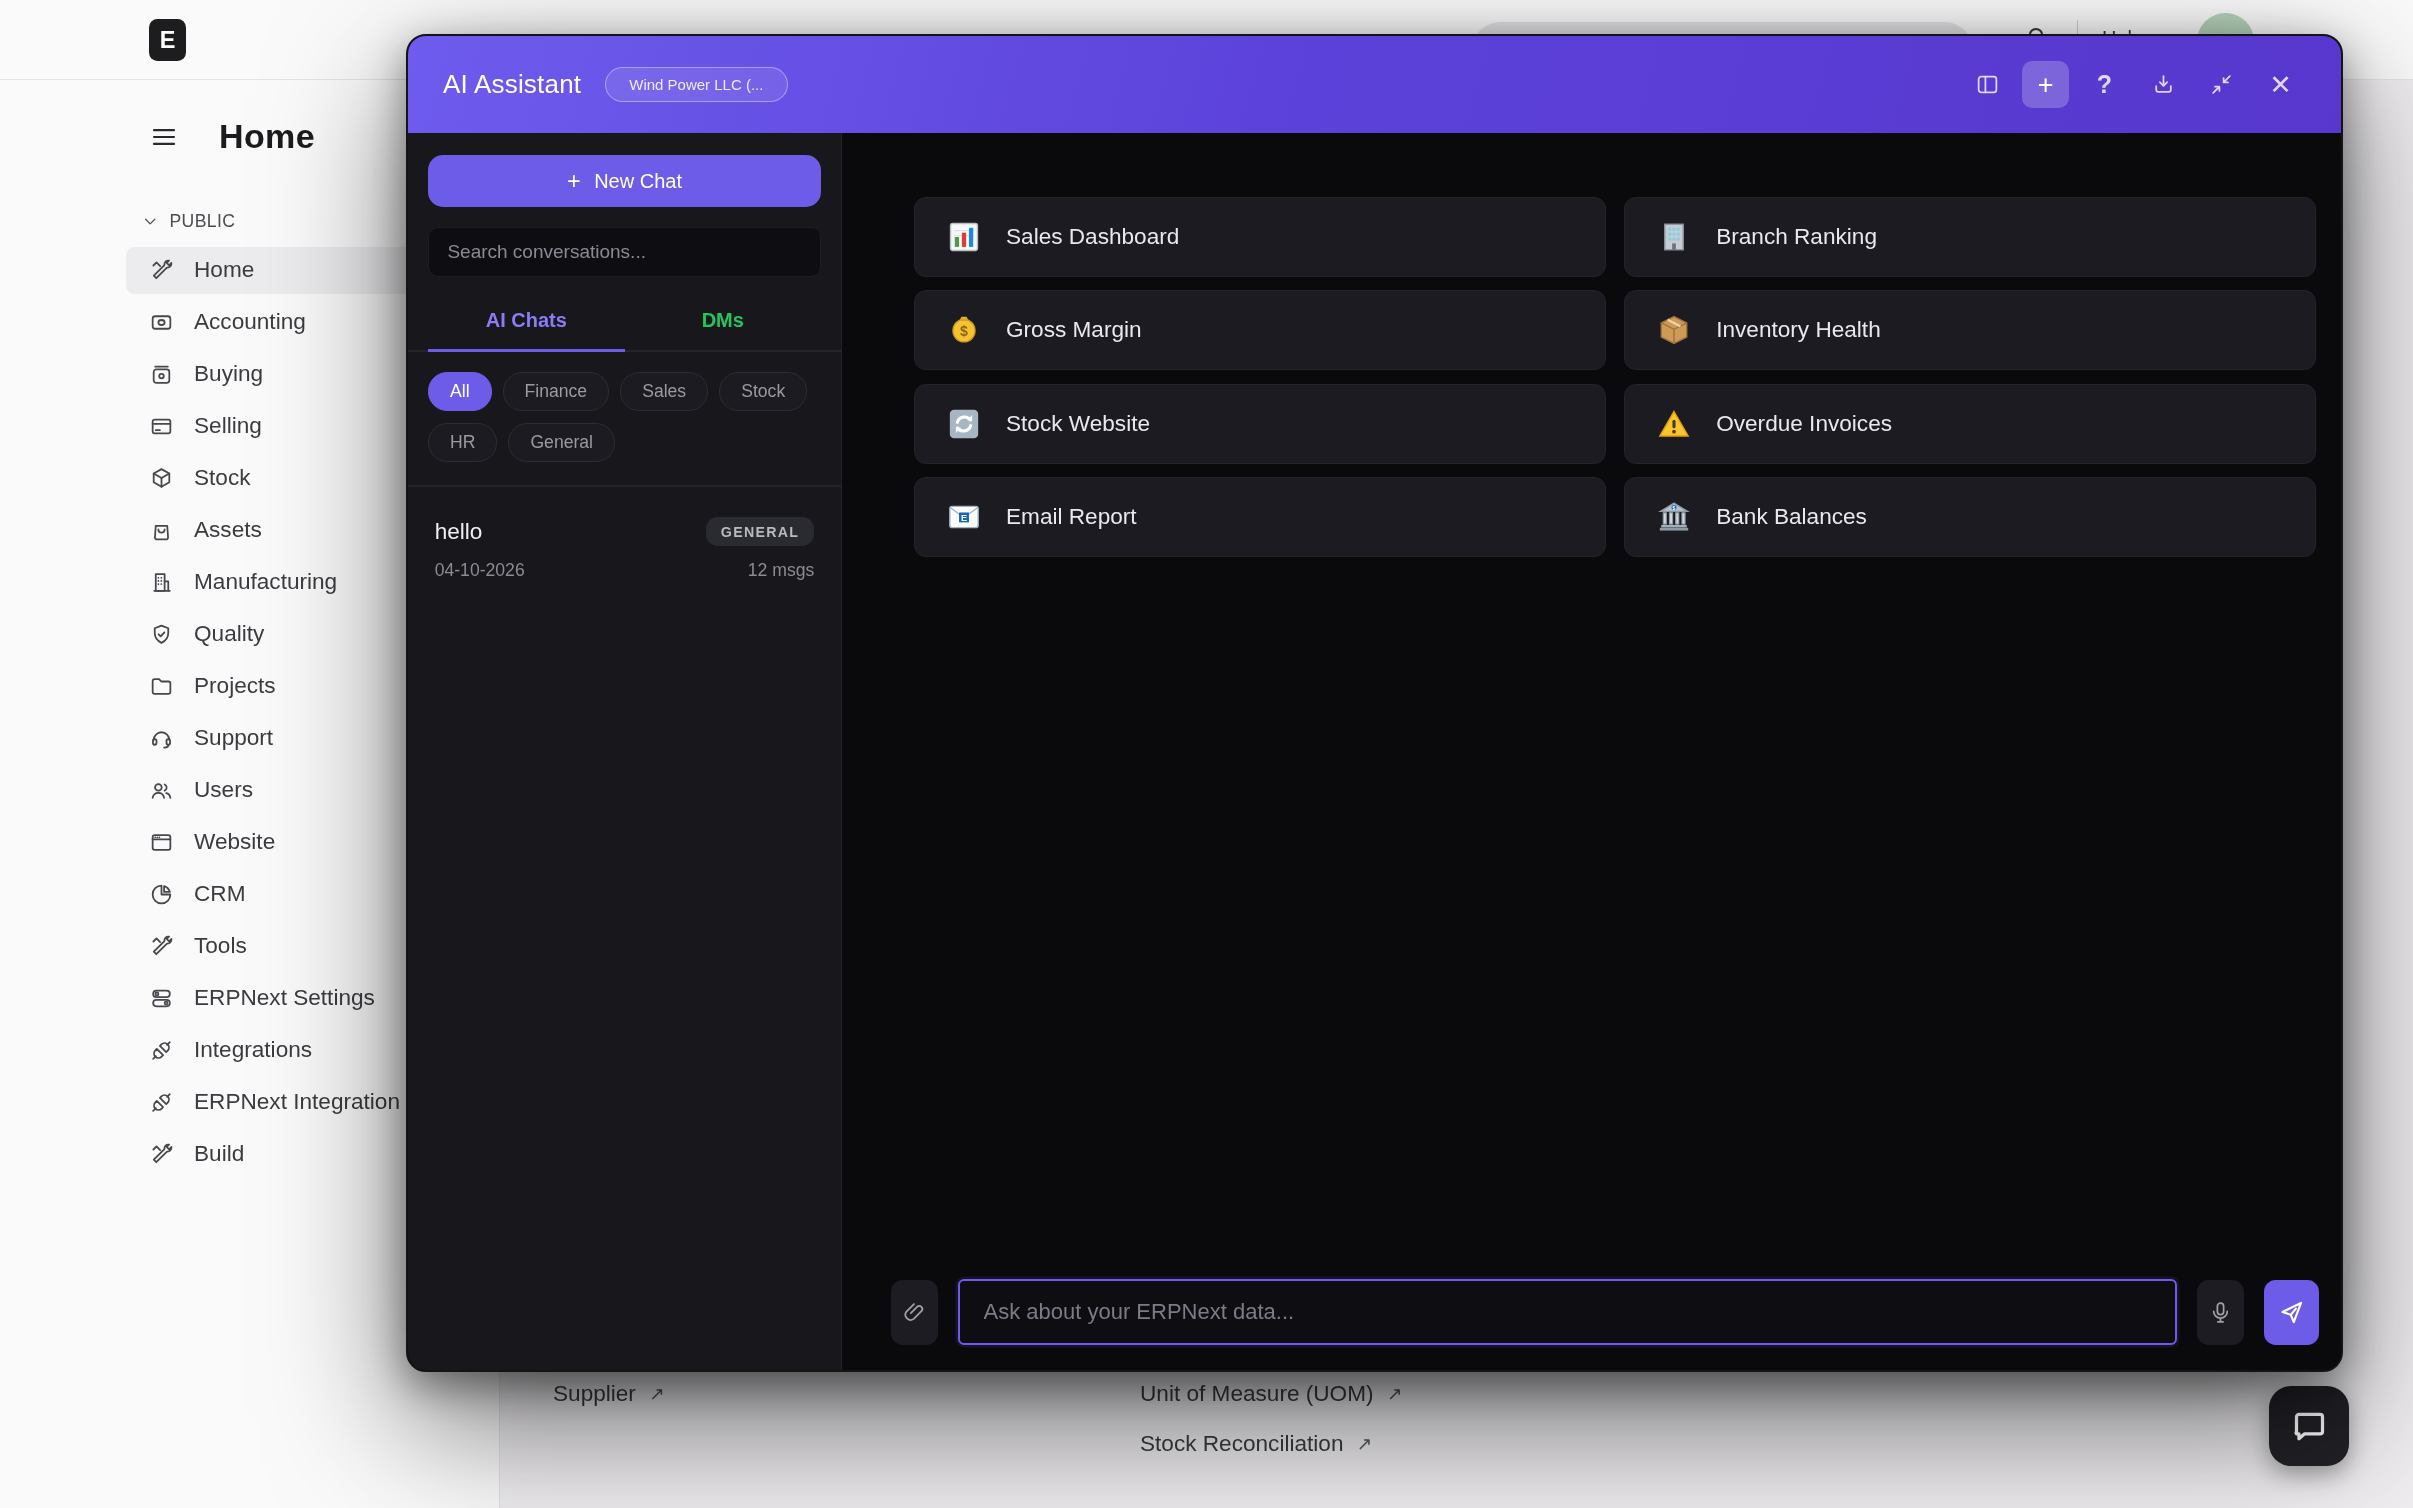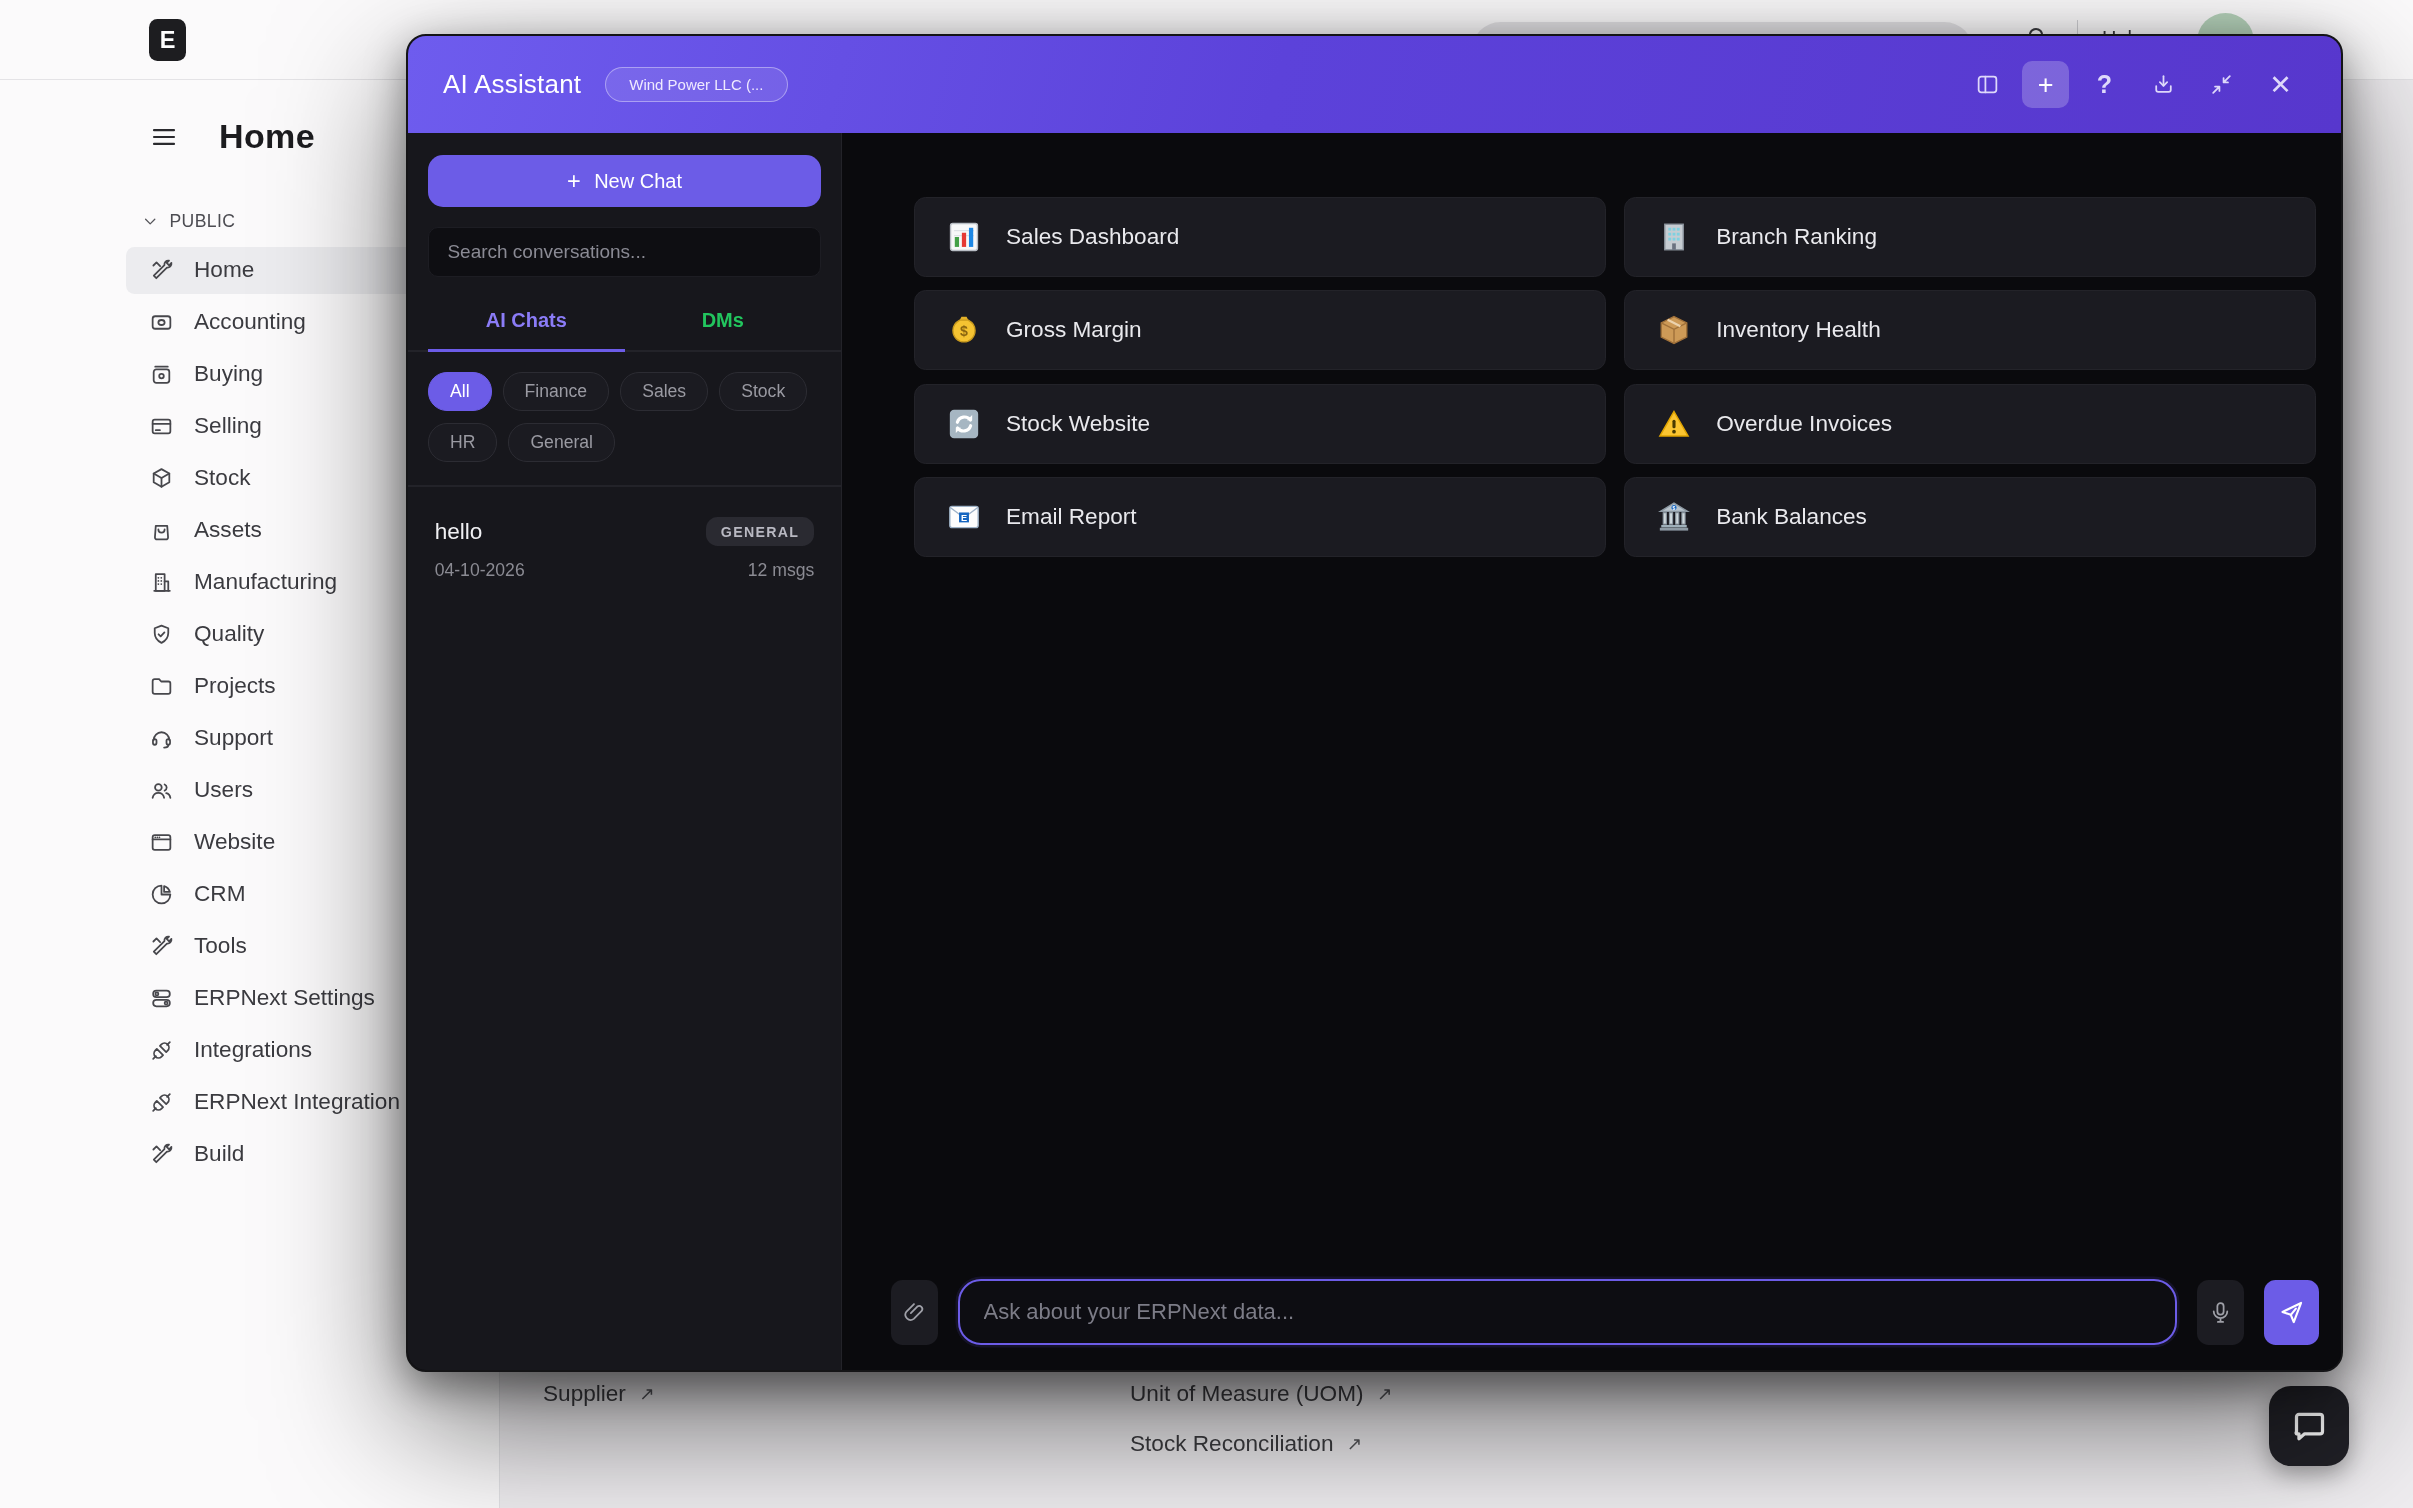--- a/index.html
+++ b/index.html
@@ -28,21 +28,21 @@
   .as-section{position:absolute;left:141px;top:131px;display:flex;align-items:center;gap:10px;color:#4c4c52;}
   .as-section .licon{width:18.4px;height:18.4px;color:#55555a;}
   .as-section-label{font-size:17.6px;letter-spacing:0.4px;}
   .as-nav{position:absolute;left:0;top:164px;width:100%;display:flex;flex-direction:column;}
   .as-item{position:relative;height:47px;margin:2.5px 0;display:flex;align-items:center;gap:20px;padding-left:149px;cursor:pointer;}
   .as-item .licon{width:25px;height:25px;color:#47474c;flex:0 0 auto;}
   .as-item-label{font-size:22.6px;color:#3b3b40;white-space:nowrap;}
   .as-item.active::before{content:"";position:absolute;left:126px;right:0;top:0;bottom:0;background:#ececef;border-radius:8.4px;}
   .as-item>*{position:relative;}
 
-  .shortcut{position:absolute;display:flex;align-items:center;gap:13.4px;color:#3c3c40;font-size:22.6px;z-index:1;}
+  .shortcut{position:absolute;display:flex;align-items:center;gap:13.4px;color:#3c3c40;font-size:22.6px;z-index:1;margin-left:10px;}
   .shortcut .arr{font-size:18.4px;color:#55555a;}
 
   .fab{position:absolute;left:2269px;top:1386px;width:80px;height:80px;background:#212127;border-radius:22px;z-index:5;
        display:flex;align-items:center;justify-content:center;box-shadow:0 8.4px 25px rgba(0,0,0,.35);cursor:pointer;}
   .fab .licon{width:39px;height:39px;color:#fff;}
 
   
   .modal{position:absolute;left:406px;top:34px;width:1937px;height:1338px;background:#0a0a0d;border:2.5px solid #141416;
          border-radius:20px;overflow:hidden;z-index:10;
          box-shadow:0 50px 134px rgba(0,0,0,.55), 0 13.4px 40px rgba(0,0,0,.4);}
@@ -93,21 +93,21 @@
   .qa-grid{margin:64px 25px 0 72px;display:grid;grid-template-columns:1fr 1fr;gap:13.4px 18.4px;}
   .qa-card{height:80px;background:#1b1b21;border:0.8px solid #232329;border-radius:11.7px;display:flex;align-items:center;
            gap:25px;padding-left:32px;cursor:pointer;}
   .qa-card .cicon{width:34px;height:34px;flex:0 0 auto;}
   .qa-label{font-size:22.6px;color:#e9e9ed;}
   .spacer{flex:1;}
   .composer{display:flex;align-items:center;gap:20px;padding:0 22px 25px 49px;}
   .io-btn{width:47px;height:65px;border-radius:11.7px;background:#1c1c22;border:none;display:flex;align-items:center;
           justify-content:center;color:#9fa0a8;cursor:pointer;flex:0 0 auto;}
   .io-btn .licon{width:25px;height:25px;}
-  .composer-input{flex:1;height:66px;background:#0d0d12;border:2.5px solid var(--accent);border-radius:23px;
+  .composer-input{flex:1;height:66px;background:#0d0d12;border:2.5px solid var(--accent);border-radius:6px;
                   box-shadow:0 0 0 2.5px rgba(108,92,231,.12);color:#e8e8ee;font-size:22px;padding:0 23.5px;
                   outline:none;font-family:inherit;}
   .composer-input::placeholder{color:#7c7c87;}
   .send-btn{width:55px;height:65px;border-radius:11.7px;background:var(--accent);border:none;display:flex;
             align-items:center;justify-content:center;color:#fff;cursor:pointer;flex:0 0 auto;}
   .send-btn .licon{width:27px;height:27px;}
 
   
   .licon svg{width:100%;height:100%;display:block;fill:none;stroke:currentColor;stroke-width:1.7;
              stroke-linecap:round;stroke-linejoin:round;}

